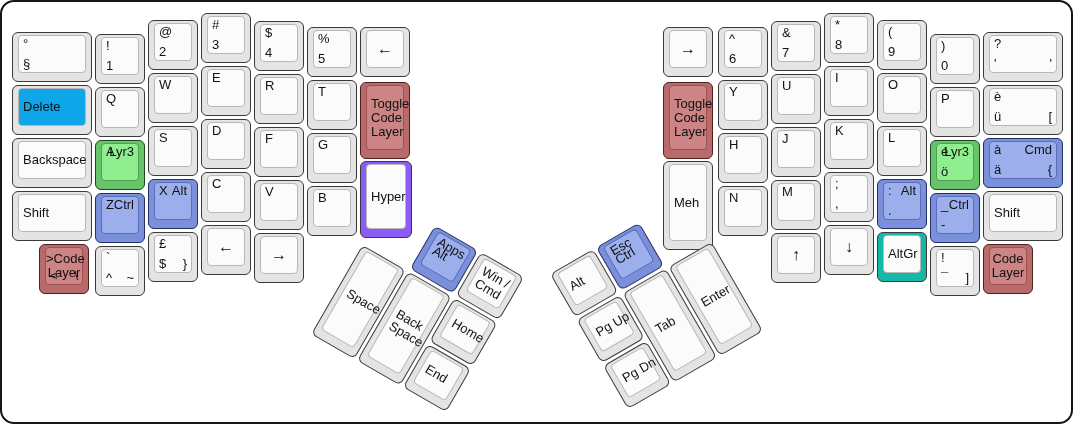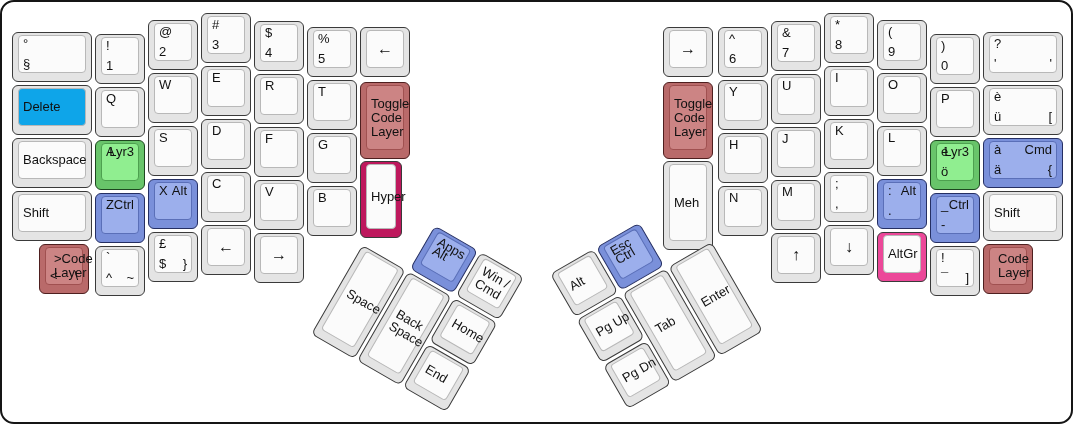--- a/index.html
+++ b/index.html
@@ -33,21 +33,21 @@
     color:#111;
     white-space:pre;
   }
   .leg.tl{top:1px;left:4px;}
   .leg.tr{top:1px;right:4px;}
   .leg.ml{top:50%;transform:translateY(-50%);left:4px;}
   .leg.bl{bottom:1px;left:4px;}
   .leg.br{bottom:1px;right:4px;}
   .leg.center{top:50%;left:50%;transform:translate(-50%,-50%);}
   .leg.lines{top:50%;transform:translateY(-50%);left:4px;right:2px;}
-  .leg.lines.ctr{text-align:center;left:0;right:0;margin-left:8px;}
+  .leg.lines.ctr{text-align:center;left:0;right:0;}
   .leg.arrow{font-weight:bold;font-size:16px;line-height:16px;}
 </style>
 </head>
 <body>
 
 <div class="canvas" style="width: 1073px; height: 424px; background: rgb(255, 255, 255); border-color: rgb(21, 21, 21);">
     <div class="group" style="left: 0px; top: 0px;">
       <div class="key" style="left: 10px; top: 30px; width: 80px; height: 50px; background: rgb(228, 228, 228); border-color: rgb(58, 58, 58);">
         <div class="ktop" style="background: rgb(251, 251, 251); border-color: rgb(184, 184, 184);">
           <span class="leg tl">°</span>
@@ -211,21 +211,21 @@
       <div class="key" style="left: 358px; top: 25px; width: 50px; height: 50px; background: rgb(228, 228, 228); border-color: rgb(58, 58, 58);">
         <div class="ktop" style="background: rgb(251, 251, 251); border-color: rgb(184, 184, 184);">
           <span class="leg center arrow">←</span>
         </div>
       </div>
       <div class="key" style="left: 358px; top: 80px; width: 50px; height: 77px; background: rgb(185, 106, 106); border-color: rgb(78, 31, 31);">
         <div class="ktop" style="background: rgb(204, 132, 132); border-color: rgb(160, 80, 80);">
           <div class="leg lines"><div>Toggle</div><div>Code</div><div>Layer</div></div>
         </div>
       </div>
-      <div class="key" style="left: 358px; top: 159px; width: 42px; height: 77px; background: #be185d; border-color: rgb(58, 58, 58);">
+      <div class="key" style="left: 358px; top: 159px; width: 52px; height: 77px; background: #8b5cf6; border-color: rgb(58, 58, 58);">
         <div class="ktop" style="background: rgb(251, 251, 251); border-color: rgb(184, 184, 184);">
           <span class="leg ml">Hyper</span>
         </div>
       </div>
     </div>
     <div class="group" style="left: 386.5px; top: 197px; transform: rotate(30deg); transform-origin: 0px 0px;">
       <div class="key" style="left: 53px; top: 0px; width: 50px; height: 50px; background: rgb(122, 144, 218); border-color: rgb(37, 47, 99);">
         <div class="ktop" style="background: rgb(156, 175, 236); border-color: rgb(90, 111, 184);">
           <span class="leg tl">Apps</span>
           <span class="leg ml">Alt</span>
@@ -363,21 +363,21 @@
           <span class="leg tl">L</span>
         </div>
       </div>
       <div class="key" style="left: 875px; top: 177px; width: 50px; height: 50px; background: rgb(122, 144, 218); border-color: rgb(37, 47, 99);">
         <div class="ktop" style="background: rgb(156, 175, 236); border-color: rgb(90, 111, 184);">
           <span class="leg tl">:</span>
           <span class="leg tr">Alt</span>
           <span class="leg bl">.</span>
         </div>
       </div>
-      <div class="key" style="left: 875px; top: 230px; width: 50px; height: 50px; background: #ec4899; border-color: rgb(58, 58, 58);">
+      <div class="key" style="left: 875px; top: 230px; width: 50px; height: 50px; background: #14b8a6; border-color: rgb(58, 58, 58);">
         <div class="ktop" style="background: rgb(251, 251, 251); border-color: rgb(184, 184, 184);">
           <span class="leg ml">AltGr</span>
         </div>
       </div>
       <div class="key" style="left: 928px; top: 32px; width: 50px; height: 50px; background: rgb(228, 228, 228); border-color: rgb(58, 58, 58);">
         <div class="ktop" style="background: rgb(251, 251, 251); border-color: rgb(184, 184, 184);">
           <span class="leg tl">)</span>
           <span class="leg bl">0</span>
         </div>
       </div>

